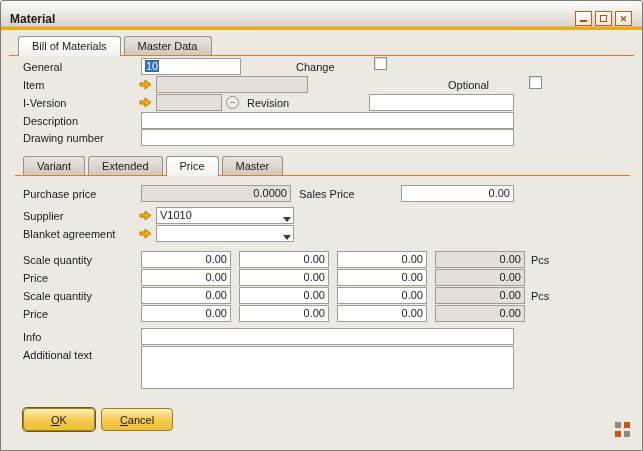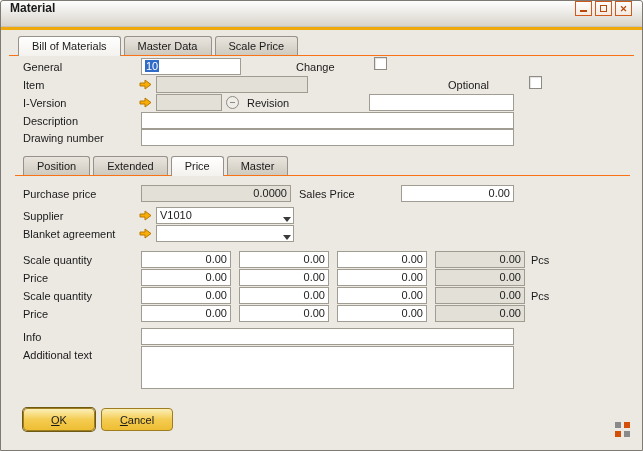--- a/index.html
+++ b/index.html
@@ -1,20 +1,20 @@
 <!DOCTYPE html>
 <html><head>
 <meta charset="utf-8">
 <style>
   html,body{margin:0;padding:0;}
   body{background:#ffffff;font-family:"Liberation Sans",sans-serif;font-size:11px;color:#1a1a1a;}
   #win{position:relative;width:641px;height:449px;border:1px solid #7d7a74;background:#ECE9E3;overflow:hidden;border-radius:3px 3px 0 0;}
 
   
-  #titlebar{position:absolute;top:0;left:0;width:100%;height:26px;background:linear-gradient(#FEFEFE,#D8D4CB);border-bottom:1px solid #C6C2B8;display:flex;align-items:flex-start;padding:0 10px 0 9px;box-sizing:border-box;border-radius:3px 3px 0 0;}
+  #titlebar{position:absolute;top:0;left:0;width:100%;height:26px;background:linear-gradient(#FEFEFE,#D8D4CB);border-bottom:1px solid #C6C2B8;display:flex;align-items:flex-end;padding:0 10px 0 9px;box-sizing:border-box;border-radius:3px 3px 0 0;}
   #title{font-weight:bold;font-size:12px;flex:1;}
   .winbtn{position:relative;width:17px;height:15px;border:1px solid #CE5A1E;background:linear-gradient(#FFFFFF,#F4E9DF);margin-left:3px;cursor:pointer;box-sizing:border-box;}
   .g-min{position:absolute;left:4px;bottom:3px;width:7px;height:2px;background:#B9480C;}
   .g-restore{position:absolute;left:4px;top:3px;width:7px;height:7px;border:1px solid #B9480C;box-sizing:border-box;}
   .g-close::before{content:"✕";position:absolute;left:0;top:0;width:100%;height:100%;display:flex;align-items:center;justify-content:center;font-size:9px;color:#B9480C;font-weight:bold;}
   #goldline{position:absolute;top:26px;left:0;width:100%;height:3px;background:#F0A90A;}
 
   
   .tabrow{position:absolute;display:flex;align-items:flex-end;border-bottom:1px solid #f97316;box-sizing:border-box;}
   #maintabs{top:32px;left:8px;width:625px;height:23px;padding-left:9px;}
@@ -64,21 +64,20 @@
     <span class="winbtn">
         <i class="g-restore"></i>
       </span>
     <span class="winbtn g-close"></span>
   </div>
   <div id="goldline"></div>
 
   <div id="maintabs" class="tabrow">
     <div class="tab active">Bill of Materials</div>
     <div class="tab">Master Data</div>
-    <div class="tab">Scale Price</div>
   </div>
 
   <div class="lbl" style="left:22px;top:60px">General</div>
   <div class="ipt" style="left:140px;top:57px;width:100px"><span class="sel">10</span></div>
   <div class="lbl" style="left:295px;top:60px">Change</div>
   <div class="chk" style="left:373px;top:56px"></div>
 
   <div class="lbl" style="left:447px;top:78px">Optional</div>
   <div class="chk" style="left:528px;top:75px"></div>
 
@@ -97,21 +96,21 @@
   <div class="lbl" style="left:246px;top:96px">Revision</div>
   <div class="ipt" style="left:368px;top:93px;width:145px"></div>
 
   <div class="lbl" style="left:22px;top:114px">Description</div>
   <div class="ipt" style="left:140px;top:111px;width:373px"></div>
 
   <div class="lbl" style="left:22px;top:131px">Drawing number</div>
   <div class="ipt" style="left:140px;top:128px;width:373px"></div>
 
   <div id="subtabs" class="tabrow">
-    <div class="tab">Position</div>
+    <div class="tab">Variant</div>
     <div class="tab">Extended</div>
     <div class="tab active">Price</div>
     <div class="tab">Master</div>
   </div>
 
   <div class="lbl" style="left:22px;top:187px">Purchase price</div>
   <div class="ipt ro num" style="left:140px;top:184px;width:150px">0.0000</div>
   <div class="lbl" style="left:298px;top:187px">Sales Price</div>
   <div class="ipt num" style="left:400px;top:184px;width:113px">0.00</div>
 

